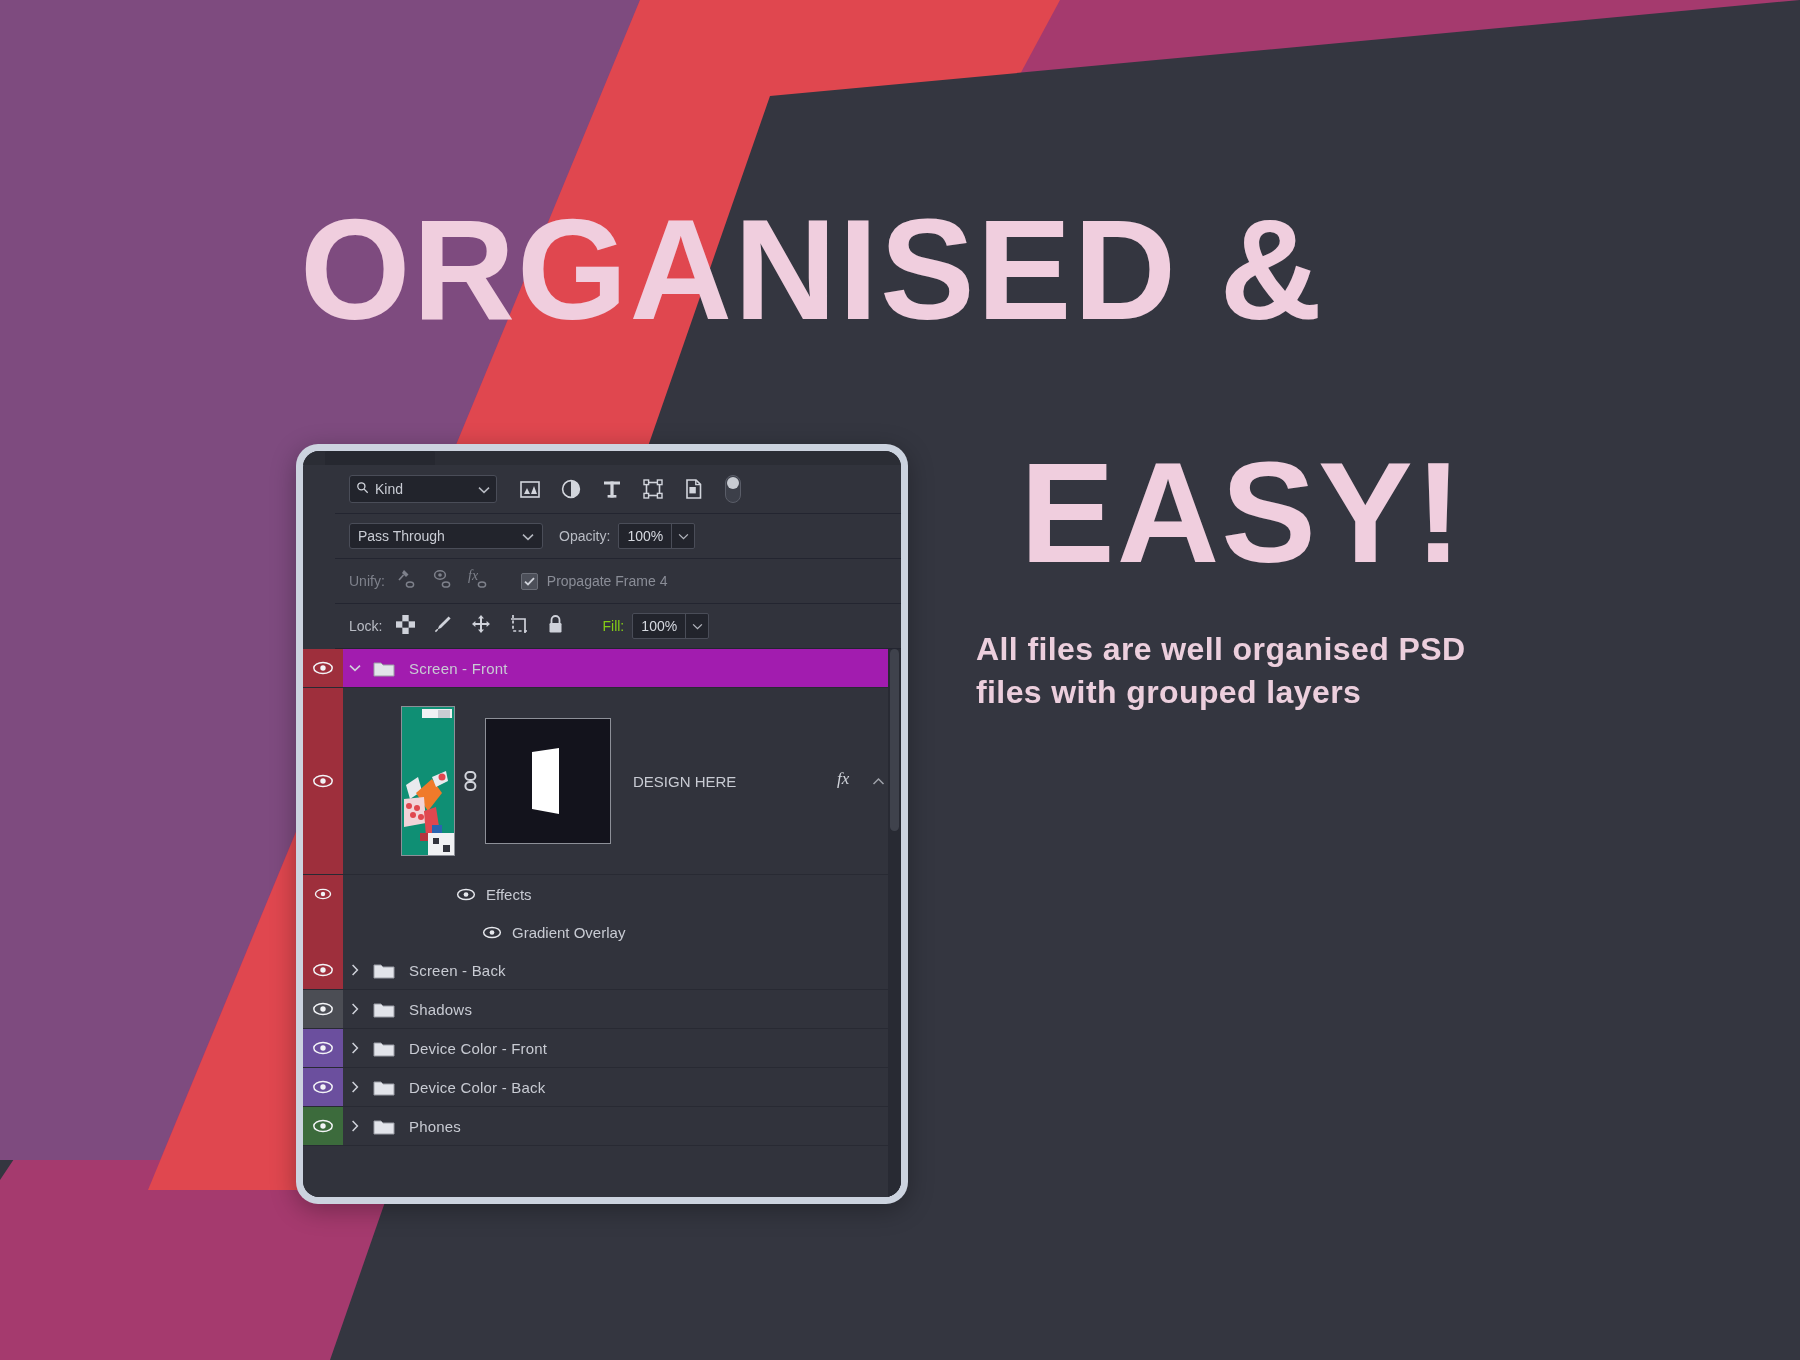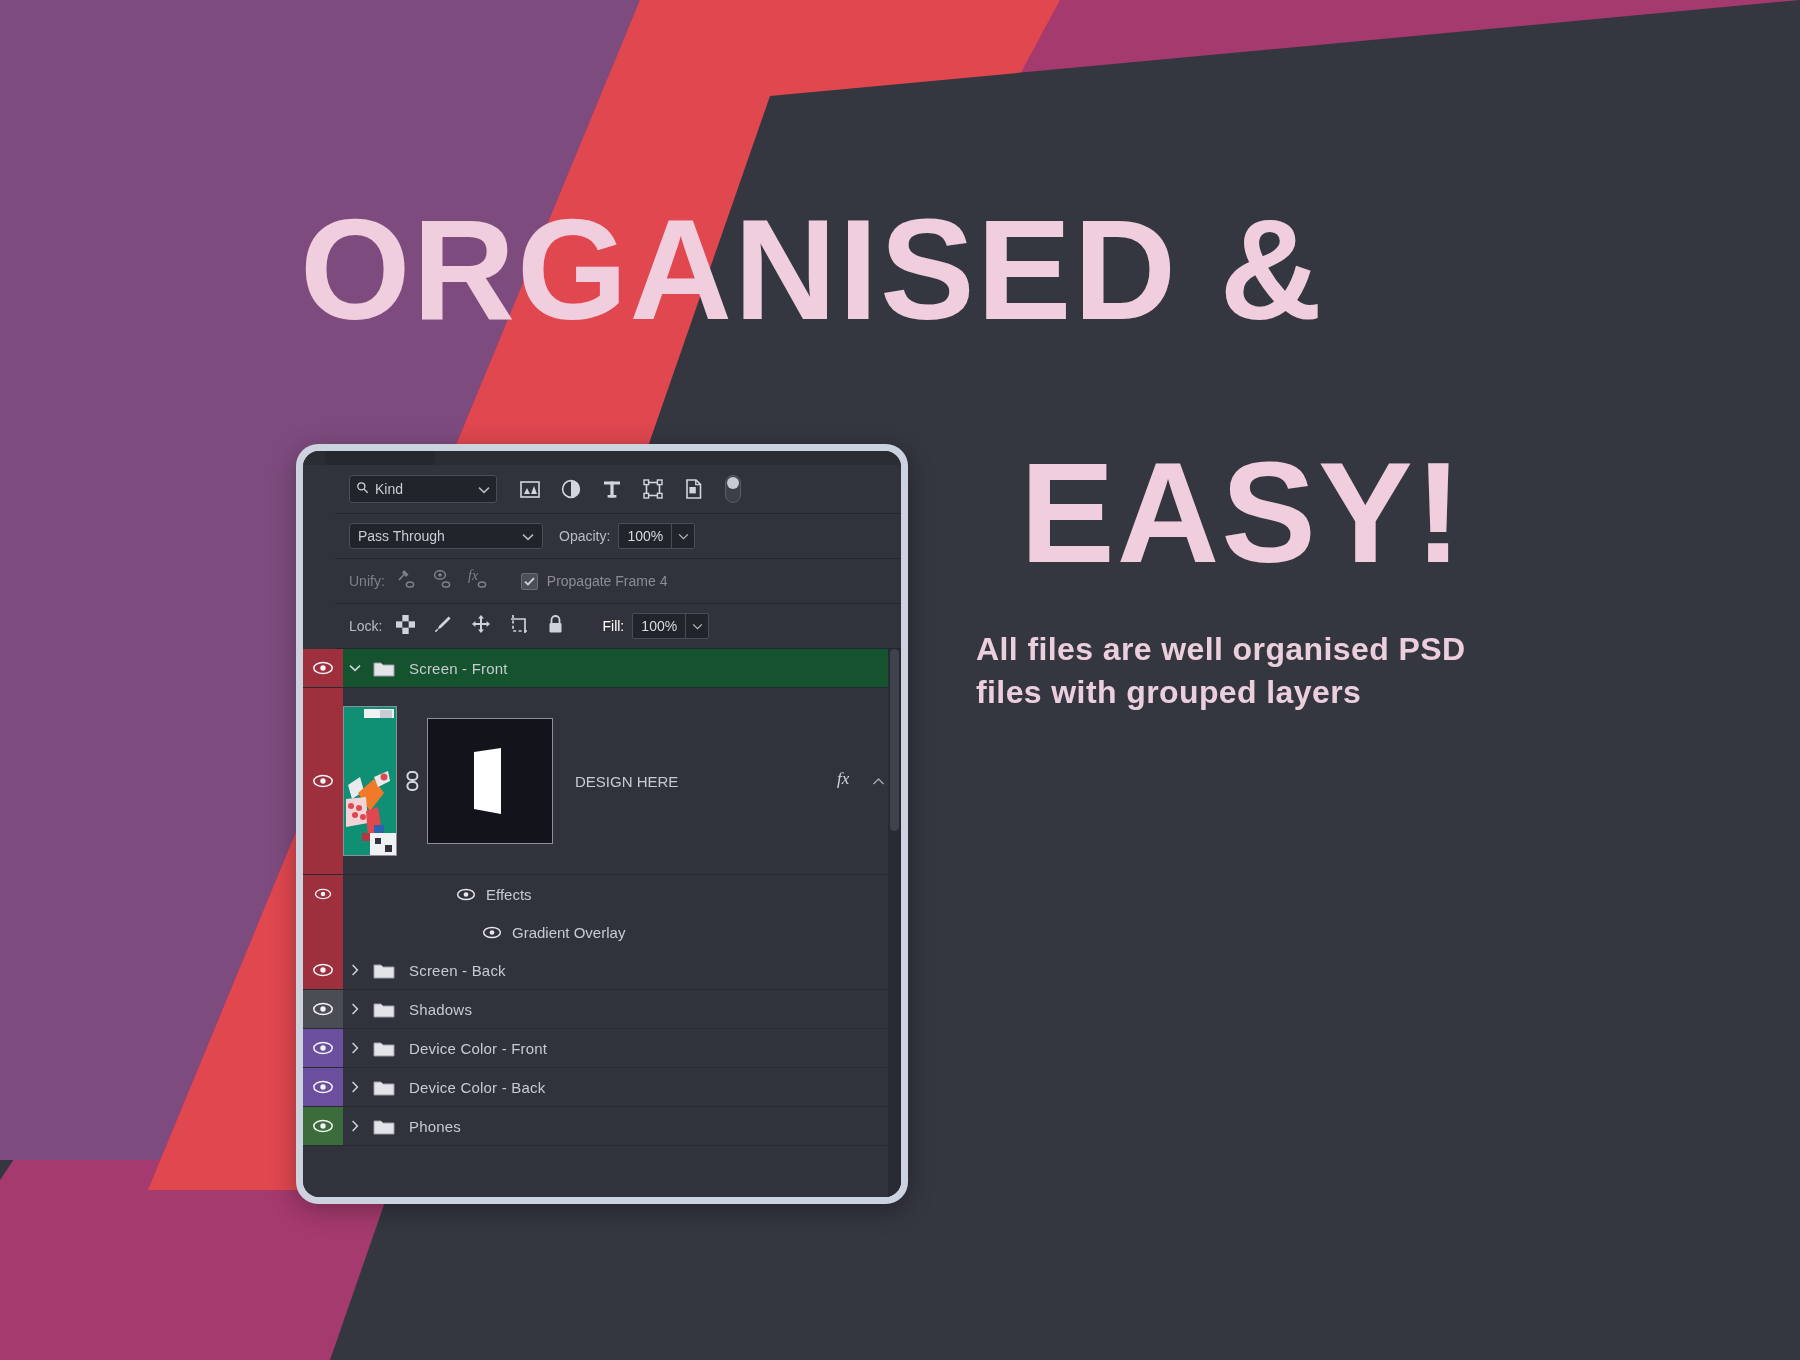--- a/index.html
+++ b/index.html
@@ -104,37 +104,37 @@
   .unify-icons{display:flex;align-items:center;gap:14px;margin-left:10px;}
   .chk{width:15px;height:15px;border:1px solid #6a6d77;background:#4c4f59;border-radius:2px;
        display:flex;align-items:center;justify-content:center;margin-left:32px;}
   .chk svg{display:block;}
   .propagate{color:#8a8d97;font-size:14px;margin-left:9px;}
 
   
   .lock-row{display:flex;align-items:center;height:44px;padding:0 14px;background:#31333c;flex:0 0 auto;}
   .lock-label{color:#b9bcc4;font-size:14px;}
   .lock-icons{display:flex;align-items:center;gap:18px;margin-left:14px;}
-  .fill-label{color:#ffffff;font-size:14px;margin-left:38px;text-align:center;}
+  .fill-label{color:#84cc16;font-size:14px;margin-left:38px;text-align:center;}
 
   
   .layer-list{flex:1 1 auto;position:relative;overflow:hidden;background:#31333c;}
   .layer-row{display:flex;align-items:center;height:38px;border-bottom:1px solid #282a33;position:relative;}
   .vis-cell{
     width:40px;height:100%;display:flex;align-items:center;justify-content:center;flex:0 0 40px;
   }
   .disc-cell{width:24px;display:flex;align-items:center;justify-content:center;flex:0 0 24px;}
   .folder-cell{width:34px;display:flex;align-items:center;justify-content:center;flex:0 0 34px;}
   .layer-name{color:#c8cbd3;font-size:15px;padding-left:8px;letter-spacing:.2px;}
-  .layer-row.selected{background:#14532d;}
+  .layer-row.selected{background:#a21caf;}
 
   
   .so-row{display:flex;align-items:center;height:186px;border-bottom:1px solid #282a33;}
   .so-vis{width:40px;height:100%;display:flex;align-items:center;justify-content:center;flex:0 0 40px;background:#9e2f3c;}
-  .so-body{flex:1;display:flex;align-items:center;height:100%;box-sizing:border-box;}
+  .so-body{flex:1;display:flex;align-items:center;height:100%;padding-left:58px;box-sizing:border-box;}
   .so-thumb{
     width:52px;height:148px;border:1px solid #8d9098;position:relative;overflow:hidden;
     background:#0f8f74;flex:0 0 52px;
   }
   .link-icon{width:16px;display:flex;align-items:center;justify-content:center;margin:0 7px;flex:0 0 16px;}
   .mask-thumb{
     width:124px;height:124px;border:1px solid #8d9098;background:#13131c;position:relative;flex:0 0 124px;
     display:flex;align-items:center;justify-content:center;
   }
   .so-label{color:#c8cbd3;font-size:15px;margin-left:22px;flex:1;}

